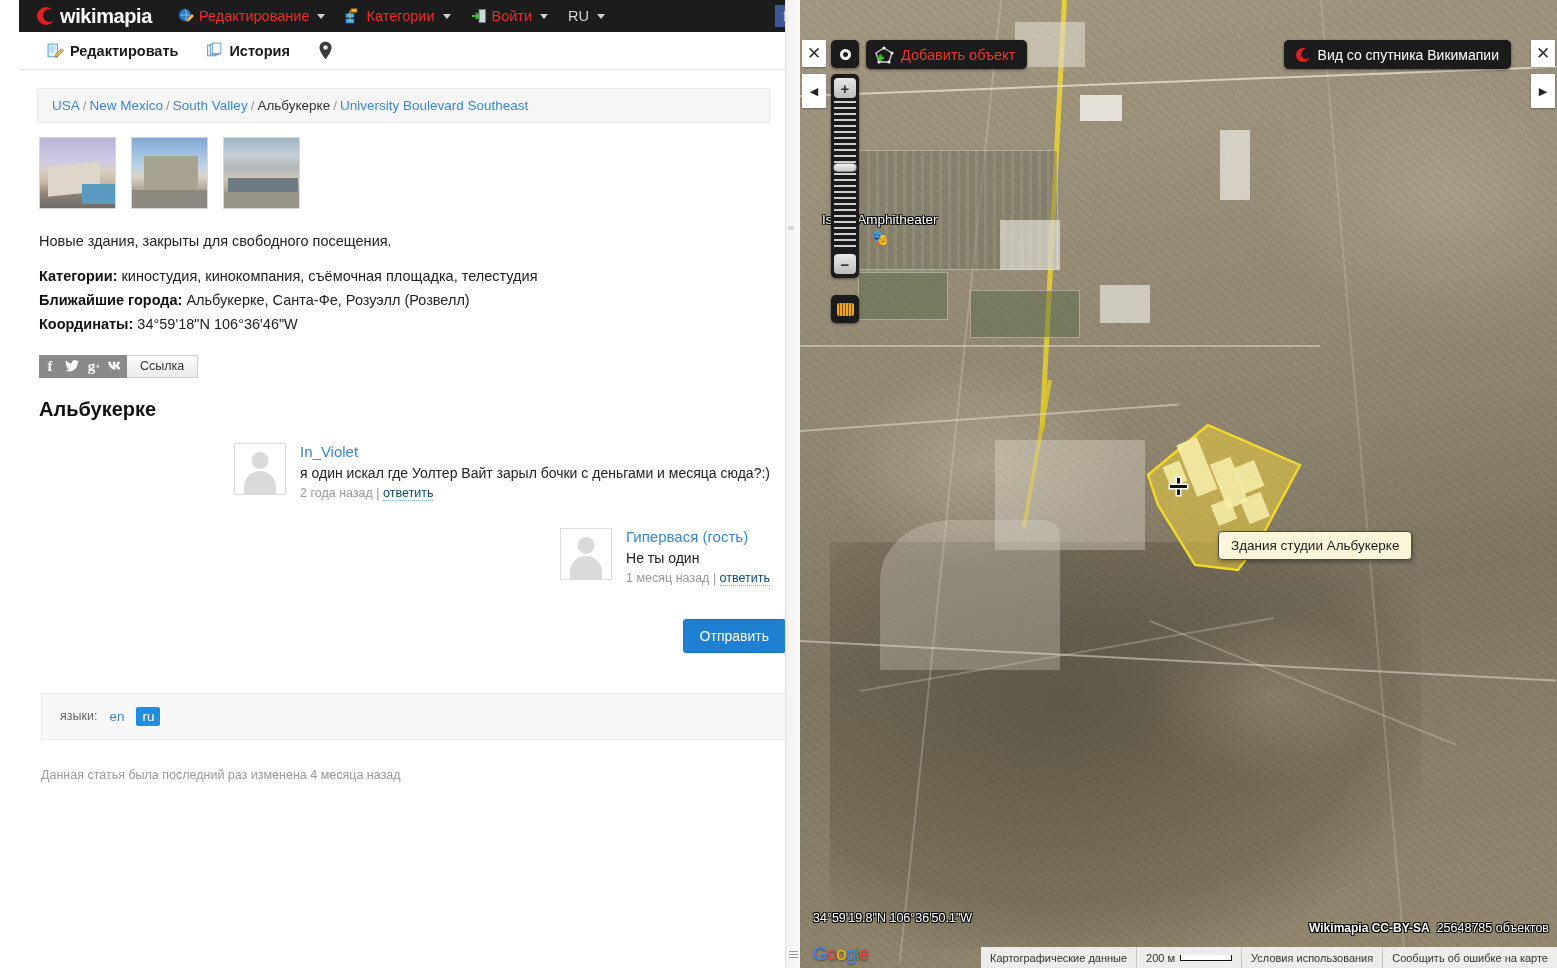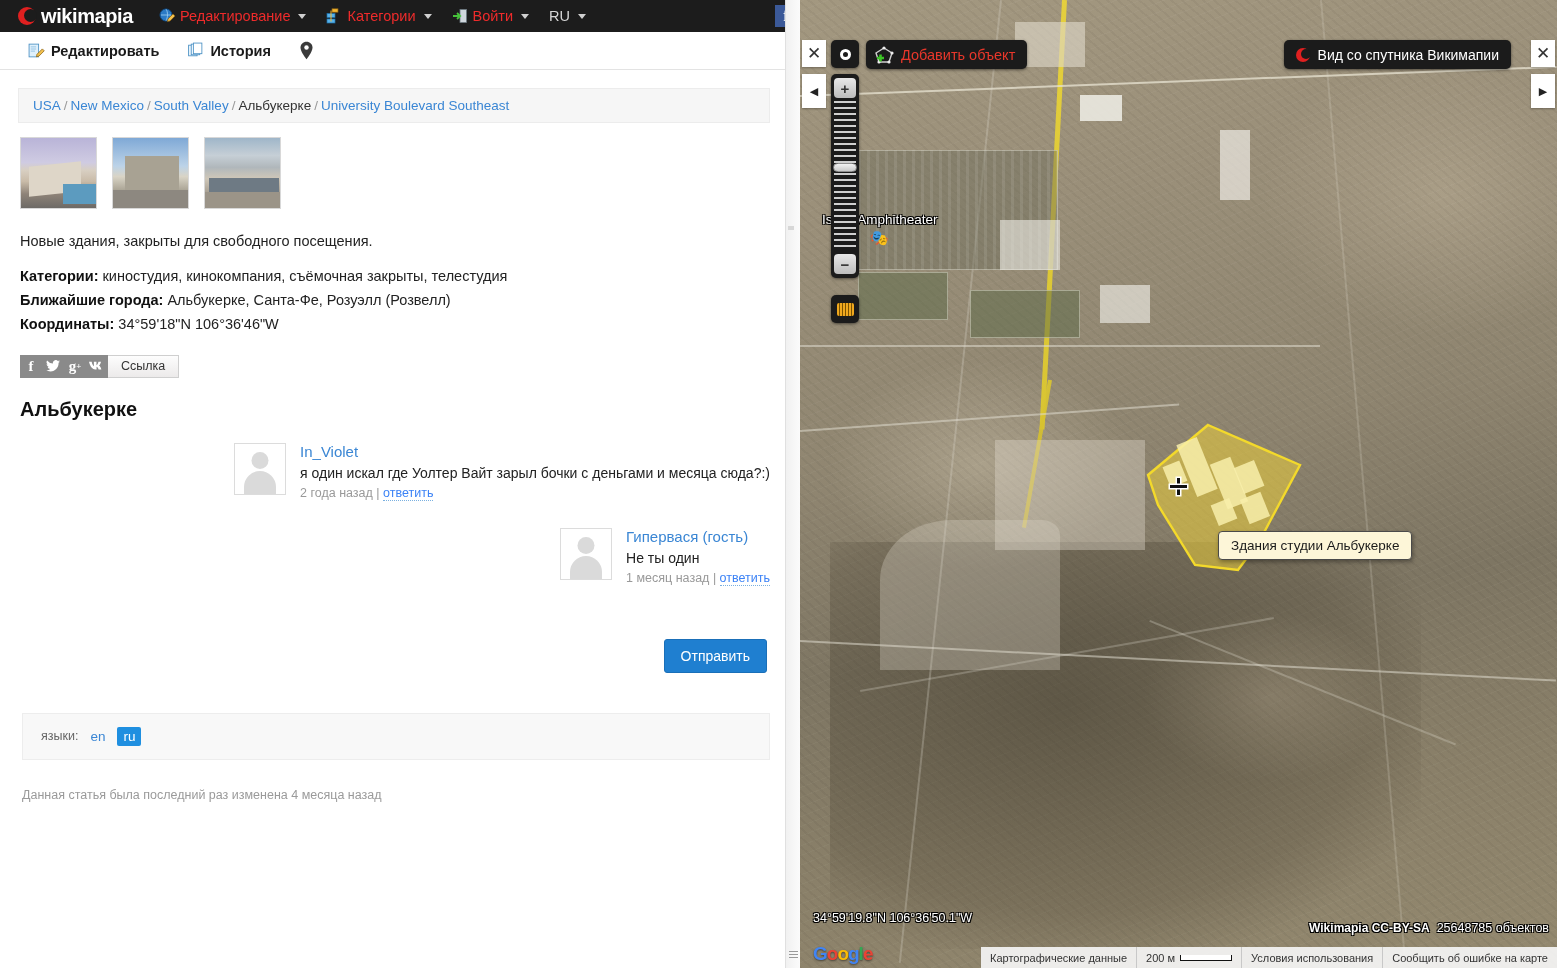--- a/index.html
+++ b/index.html
@@ -12,20 +12,21 @@
     background: #fff;
   }
   #app { position: relative; width: 1557px; height: 968px; }
 
   
   #left-panel {
     position: absolute; left: 0; top: 0;
     width: 800px; height: 968px;
     background: #ffffff;
     overflow: hidden;
+    padding-left: 19px;
   }
 
   
   .topnav {
     height: 32px; background: #1c1c1c;
     display: flex; align-items: center;
     padding-left: 18px; gap: 0px;
     position: relative;
   }
   .brand { display: flex; align-items: center; margin-right: 26px; }
@@ -166,35 +167,35 @@
     width:32px; height:24px; border-radius:16px 16px 0 0; background:#dadada;
   }
   .c-body { padding-top: 0px; }
   .c-author {
     color: #3a86d4; font-size: 15px; display: block;
     margin-bottom: 5px; cursor: pointer;
   }
   .c-text { font-size: 14px; color: #222; margin-bottom: 5px; }
   .c-meta { font-size: 12.5px; color: #999; }
   .c-meta .reply {
-    color: #3b82f6; border-bottom: 1px dotted #7ab0e0; cursor: pointer;
+    color: #0c4a6e; border-bottom: 1px dotted #7ab0e0; cursor: pointer;
   }
 
   .comment-form { margin: 34px 4px 0 4px; }
   textarea.cmt {
     width: 745px; height: 86px; resize: none;
     border: 1px solid #d0d0d0; border-radius: 3px;
     padding: 9px 11px; font-size: 14px; color: #333;
     font-family: "Liberation Sans", sans-serif; outline: none;
   }
   textarea.cmt::placeholder { color: #aaa; }
   .submit-row { display: flex; justify-content: flex-end; width: 745px; margin-top: 12px; }
   .submit-btn {
     background: #1f7fd0; border: 1px solid #1a6fb8; border-radius: 3px;
-    color: #fff; font-size: 14px; padding: 8px 16px; cursor: pointer; margin-top: 20px;
+    color: #fff; font-size: 14px; padding: 8px 16px; cursor: pointer;
   }
 
   .langs-box {
     margin: 40px 4px 0 4px; width: 748px;
     background: #f8f8f8; border: 1px solid #ededed;
     padding: 13px 18px; display: flex; align-items: center; gap: 12px;
   }
   .langs-label { font-size: 12.5px; color: #666; }
   .lang-a { color: #3a86d4; font-size: 13.5px; cursor: pointer; }
   .lang-a.active {
@@ -392,21 +393,21 @@
   }
   .cursor-cross::before { left:7px; top:0; width:3px; height:17px; }
   .cursor-cross::after { left:0; top:7px; width:17px; height:3px; }
 
   
   .coords {
     position:absolute; left:13px; bottom:43px; color:#fff; font-size:12.5px;
     text-shadow:-1px -1px 0 #000,1px -1px 0 #000,-1px 1px 0 #000,1px 1px 0 #000;
   }
   .glogo {
-    position:absolute; left:13px; bottom:3px; font-size:19px; font-weight:bold;
+    position:absolute; left:13px; bottom:3px; font-size:19px; font-weight:normal;
     font-family:"Liberation Sans", sans-serif; letter-spacing:-1px;
     text-shadow: 0 1px 2px rgba(0,0,0,.5);
   }
   .glogo .b1{color:#4285F4;} .glogo .r{color:#EA4335;} .glogo .y{color:#FBBC05;}
   .glogo .b2{color:#4285F4;} .glogo .g{color:#34A853;} .glogo .r2{color:#EA4335;}
 
   .attrib {
     position:absolute; right:8px; bottom:33px; font-size:12px; color:#fff;
     text-shadow:-1px -1px 0 #000,1px -1px 0 #000,-1px 1px 0 #000,1px 1px 0 #000;
     display:flex; gap:7px; align-items:baseline;
@@ -516,21 +517,21 @@
         <div class="thumb th1"></div>
         <div class="thumb th2"></div>
         <div class="thumb th3"></div>
       </div>
 
       <p class="desc">Новые здания, закрыты для свободного посещения.</p>
 
       <div class="meta">
         <div>
           <span class="lbl">Категории:</span>
-          <span class="vals">киностудия,  кинокомпания,   съёмочная закрыты,   телестудия</span>
+          <span class="vals">киностудия,  кинокомпания,   съёмочная площадка,   телестудия</span>
         </div>
         <div>
           <span class="lbl">Ближайшие города:</span>
           <span class="vals">Альбукерке,   Санта-Фе,   Розуэлл (Розвелл)</span>
         </div>
         <div>
           <span class="lbl">Координаты:</span>
           <span class="vals">34°59'18"N 106°36'46"W</span>
         </div>
       </div>

